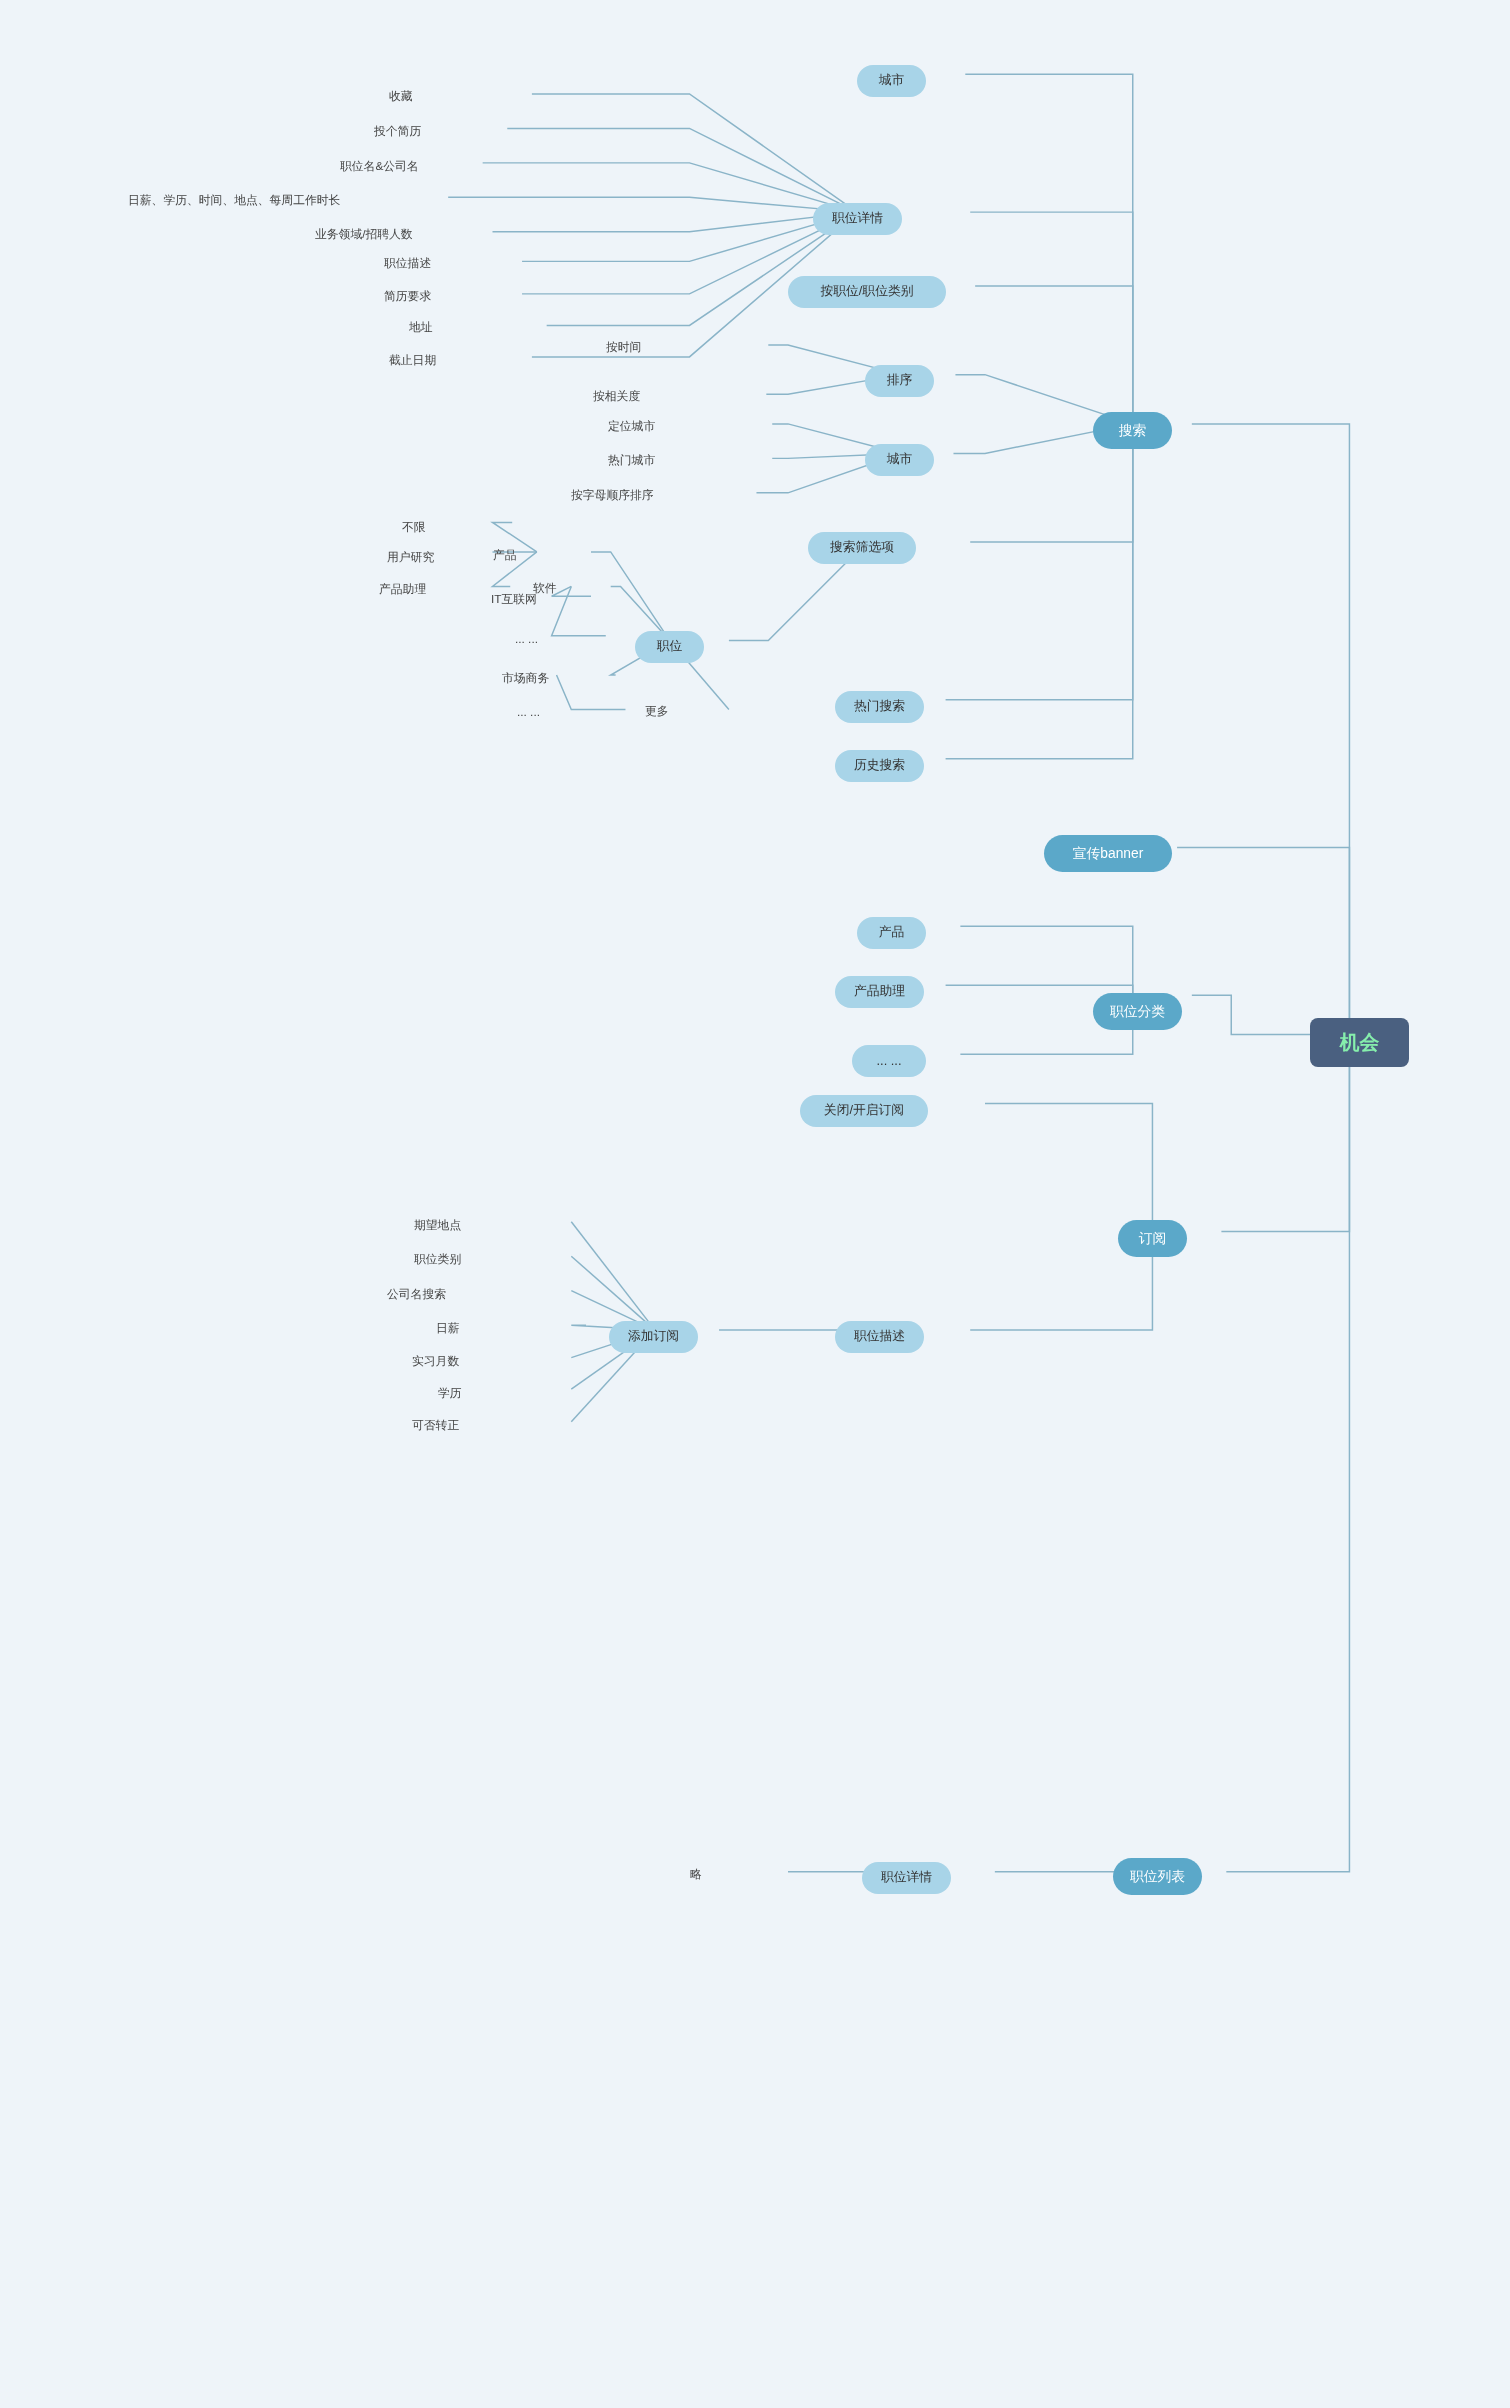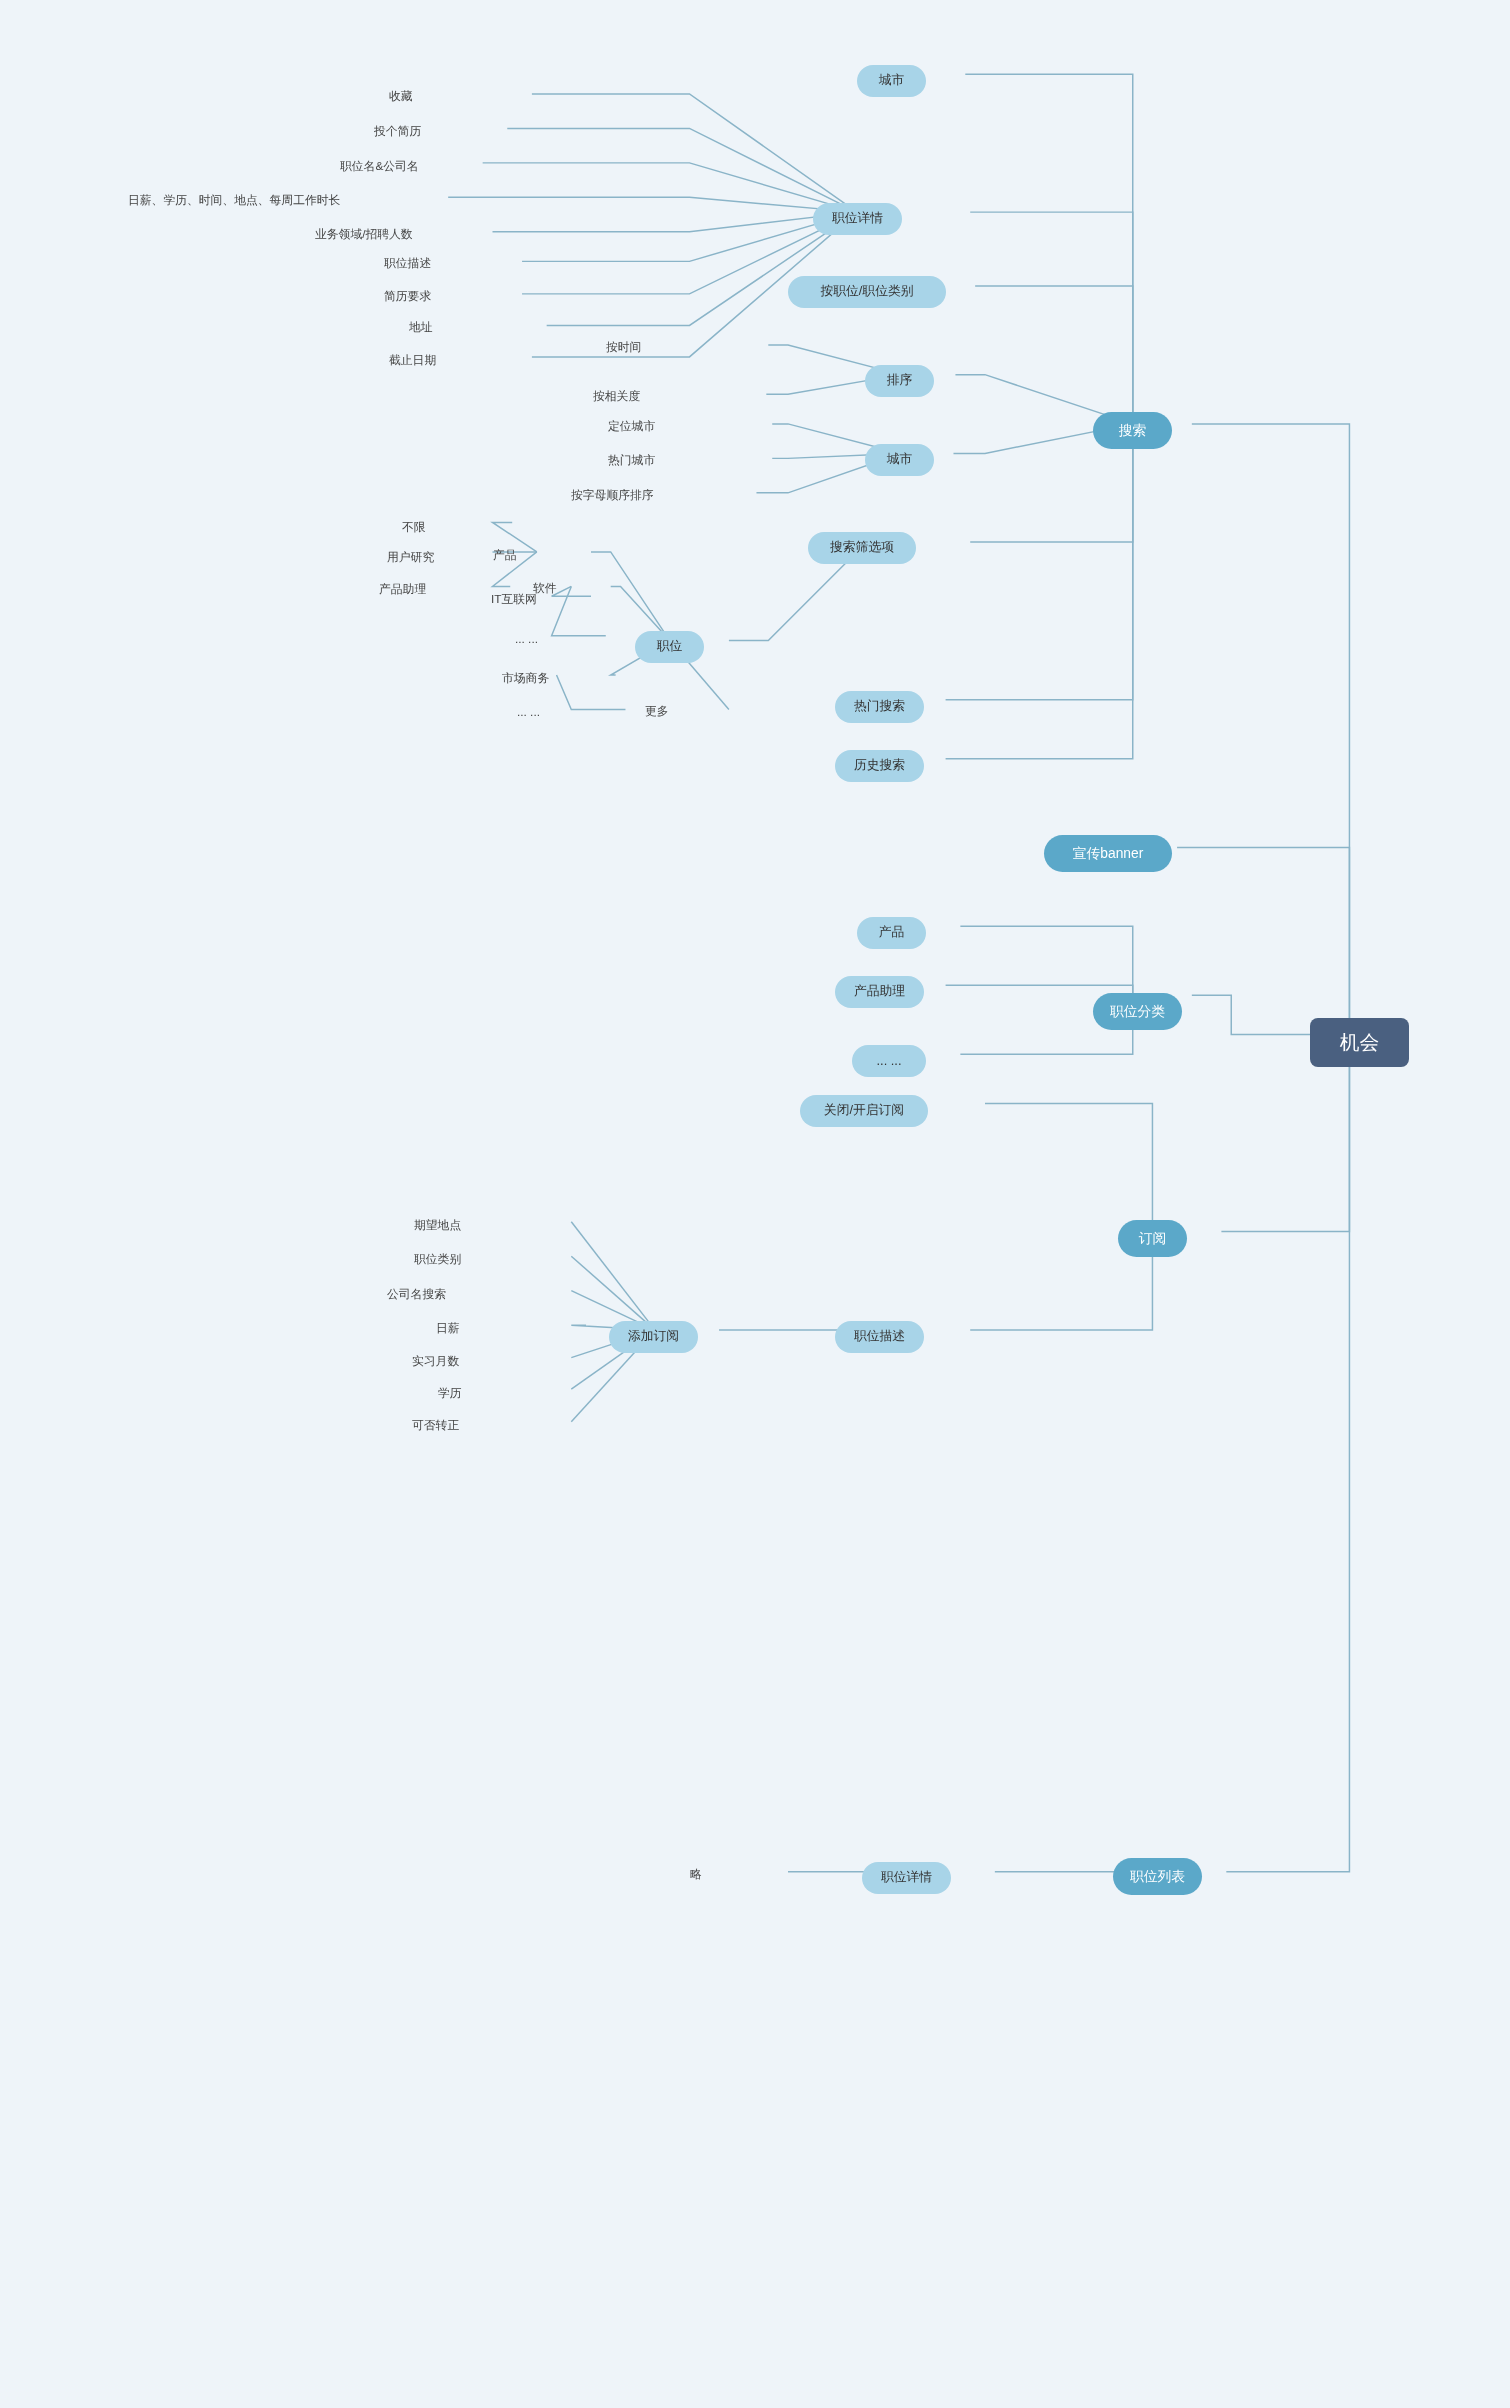--- a/index.html
+++ b/index.html
@@ -26,25 +26,25 @@
       display: flex;
       align-items: center;
       justify-content: center;
       text-align: center;
       white-space: nowrap;
       margin-top: 8px;
     }
 
     .node-root {
       background: #4a6080;
-      color: #ffffff;
+      color: #86efac;
       border-radius: 7.9px;
       padding: 13.8px 21.7px;
       font-size: 19.7px;
-      font-weight: normal;
+      font-weight: bold;
     }
 
     .node-level1 {
       background: #5ba8c9;
       color: #fff;
       border-radius: 19.7px;
       padding: 7.9px 17.7px;
       font-size: 13.8px;
     }
 

